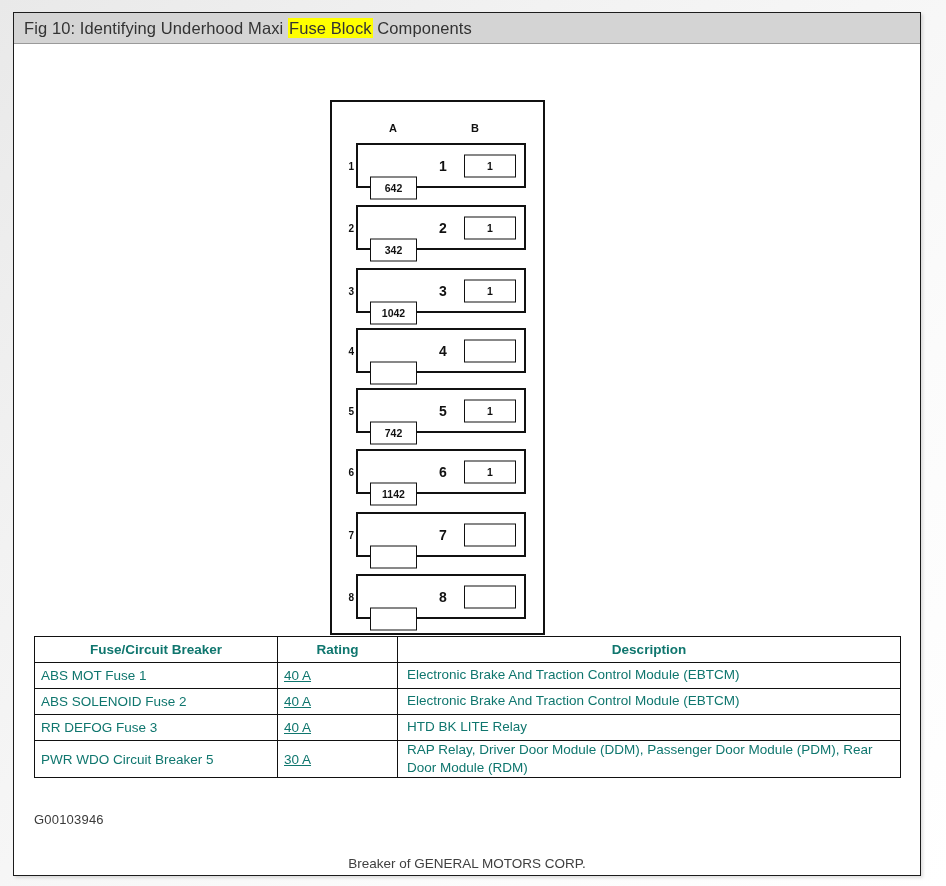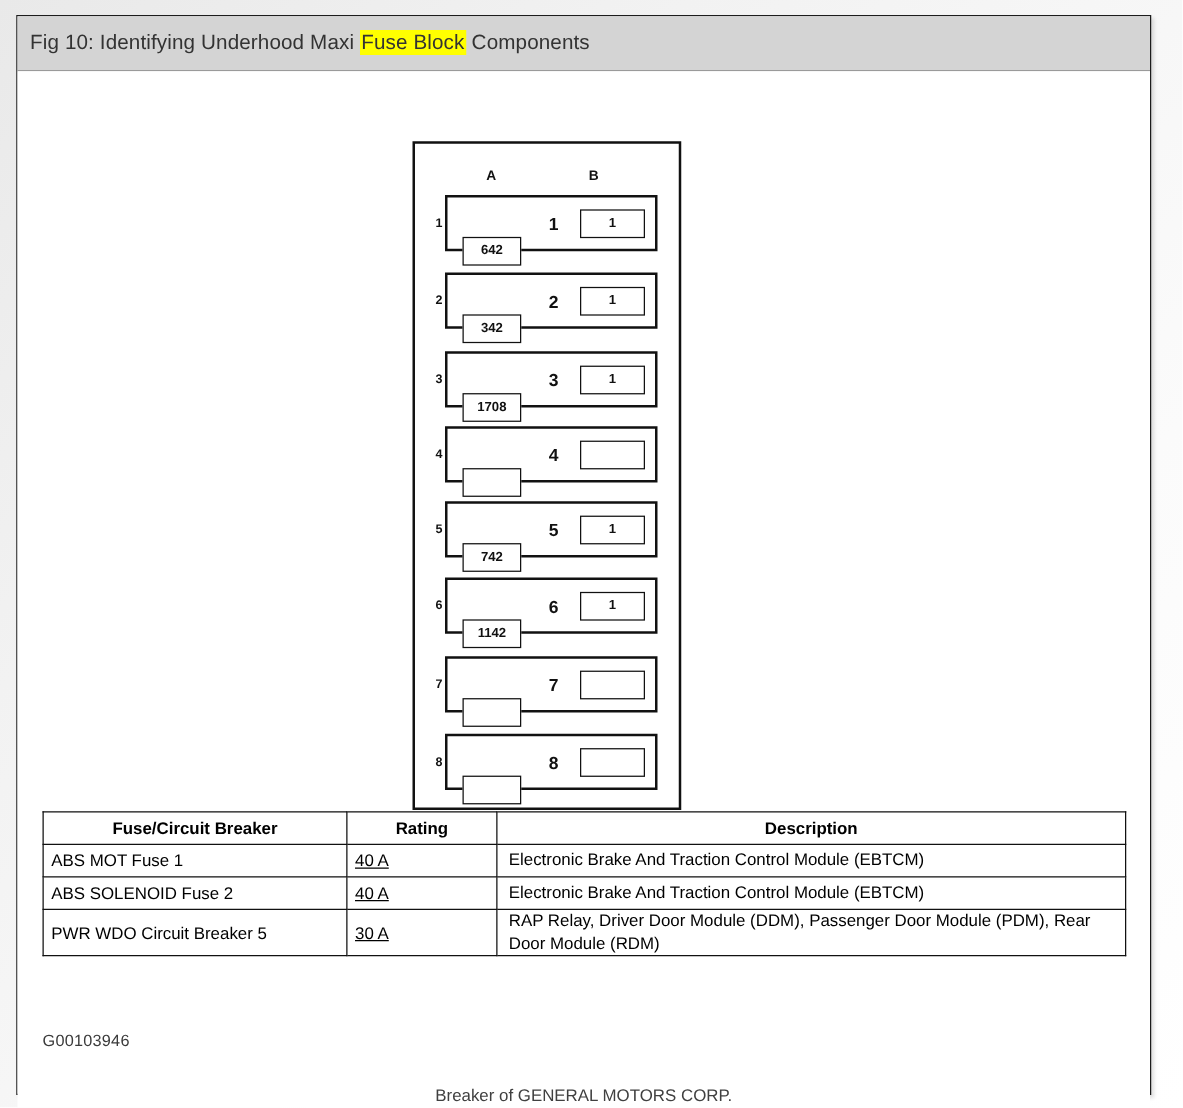--- a/index.html
+++ b/index.html
@@ -28,21 +28,21 @@
     width: 908px;
     height: 864px;
     border: 1px solid #1c1c1c;
     background: #ffffff;
     box-sizing: border-box;
     box-shadow: 2px 2px 3px rgba(0,0,0,0.13);
   }
 
   
   #title-bar {
-    height: 44px;
+    height: 31px;
     background: #d4d4d4;
     border-bottom: 1px solid #9a9a9a;
     display: flex;
     align-items: center;
     padding-left: 10px;
     box-sizing: border-box;
   }
   #title-text {
     font-size: 16.5px;
     color: #333333;
@@ -155,21 +155,21 @@
     position: absolute;
     left: 20px;
     top: 592px;
     width: 866px;
     border-collapse: collapse;
     table-layout: fixed;
   }
   #fuse-table th, #fuse-table td {
     border: 1.4px solid #111;
     font-size: 13.5px;
-    color: #000000;
+    color: #0f766e;
     padding: 0 6px;
     box-sizing: border-box;
   }
   #fuse-table th {
     font-weight: bold;
     text-align: center;
     height: 26px;
   }
   #fuse-table td.c-name {
     text-align: left;
@@ -234,21 +234,21 @@
 
         <div class="fuse-row" style="top:103px">
           <span class="row-label">2</span>
           <span class="slot-a">342</span>
           <span class="slot-mid">2</span>
           <span class="slot-b">1</span>
         </div>
 
         <div class="fuse-row" style="top:166px">
           <span class="row-label">3</span>
-          <span class="slot-a">1708</span>
+          <span class="slot-a">1042</span>
           <span class="slot-mid">3</span>
           <span class="slot-b">1</span>
         </div>
 
         <div class="fuse-row" style="top:226px">
           <span class="row-label">4</span>
           <span class="slot-a"></span>
           <span class="slot-mid">4</span>
           <span class="slot-b"></span>
         </div>
@@ -300,20 +300,25 @@
             <td class="c-name">ABS MOT Fuse 1</td>
             <td class="c-rating">40 A</td>
             <td class="c-desc">Electronic Brake And Traction Control Module (EBTCM)</td>
           </tr>
           <tr>
             <td class="c-name">ABS SOLENOID Fuse 2</td>
             <td class="c-rating">40 A</td>
             <td class="c-desc">Electronic Brake And Traction Control Module (EBTCM)</td>
           </tr>
           <tr>
+            <td class="c-name">RR DEFOG Fuse 3</td>
+            <td class="c-rating">40 A</td>
+            <td class="c-desc">HTD BK LITE Relay</td>
+          </tr>
+          <tr>
             <td class="c-name">PWR WDO Circuit Breaker 5</td>
             <td class="c-rating">30 A</td>
             <td class="c-desc">RAP Relay, Driver Door Module (DDM), Passenger Door Module (PDM), Rear Door Module (RDM)</td>
           </tr>
         </tbody>
       </table>
 
       <div id="image-id">G00103946</div>
       <div id="courtesy">Breaker of GENERAL MOTORS CORP.</div>
 

